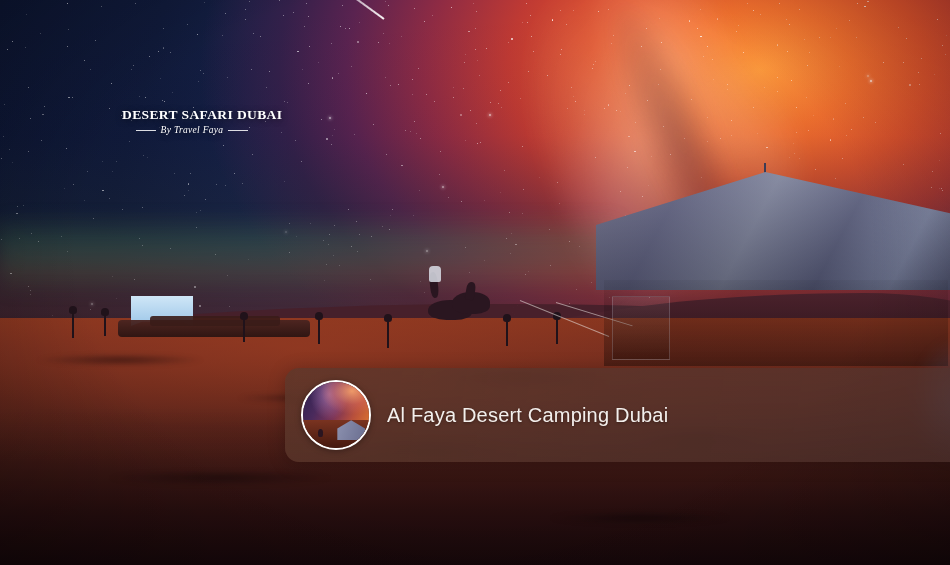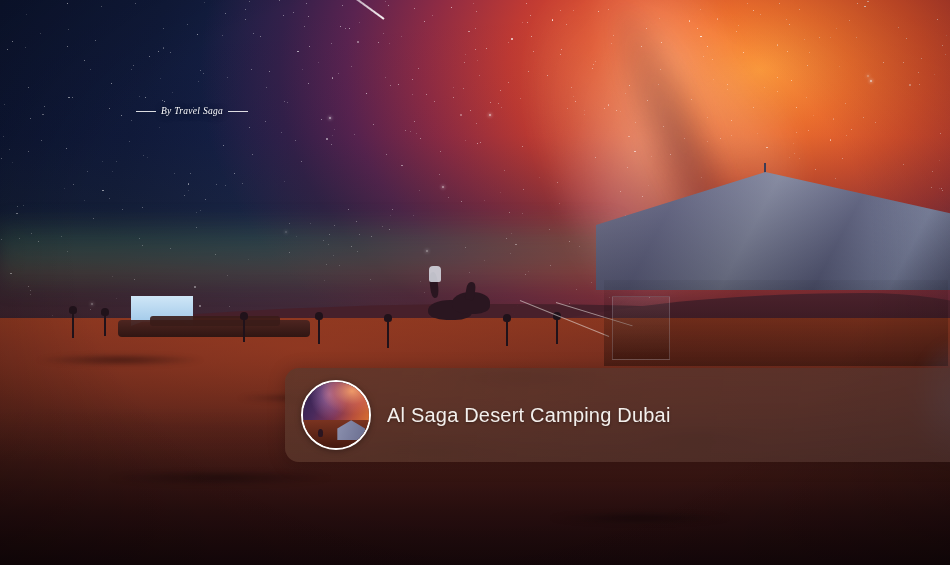--- a/index.html
+++ b/index.html
@@ -778,32 +778,33 @@
       <div class="tent-body"></div>
       <div class="tent-shade"></div>
       <div class="tent-door"></div>
       <div class="tent-glow"></div>
     </div>
   </div>
 
   <div class="vignette"></div>
 
   <div class="logo">
+    <div class="logo-name">DESERT SAFARI DUBAI</div>
     <div class="logo-sub">
       <span class="rule"></span>
-      <span>By Travel Saga</span>
+      <span>By Travel Faya</span>
       <span class="rule"></span>
     </div>
   </div>
 
   <div class="caption">
     <div class="thumb">
       <div class="thumb-sky"></div>
       <div class="thumb-gnd"></div>
       <div class="thumb-tent"></div>
       <div class="thumb-fig"></div>
     </div>
     <div class="cap-text">
-      <div class="cap-line1">Al Saga Desert Camping Dubai</div>
+      <div class="cap-line1">Al Faya Desert Camping Dubai</div>
     </div>
   </div>
 
 </div>
 
 </body></html>

